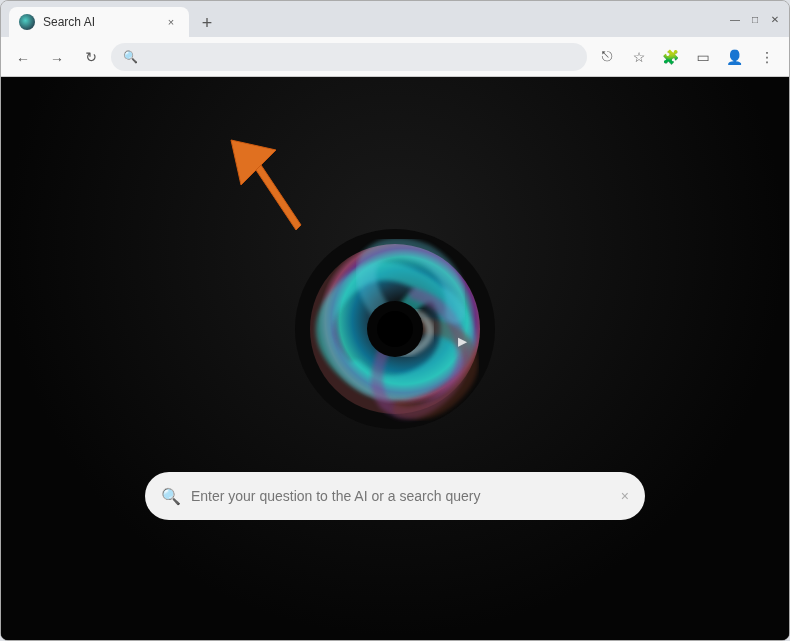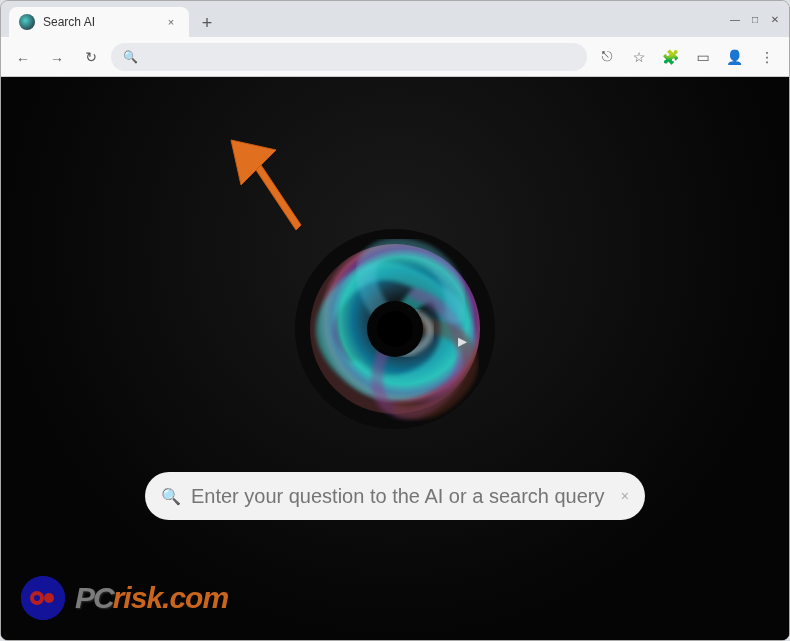--- a/index.html
+++ b/index.html
@@ -235,21 +235,21 @@
     .search-icon-wrap {
       color: #999;
       font-size: 16px;
     }
 
     .search-input-field {
       flex: 1;
       background: transparent;
       border: none;
       outline: none;
-      font-size: 20px;
+      font-size: 14px;
       color: #be185d;
     }
 
     .search-clear {
       color: #aaa;
       font-size: 14px;
       cursor: pointer;
     }
 
     
@@ -382,33 +382,17 @@
     </div>
 
     <div class="search-bar-container">
       <div class="search-bar">
         <span class="search-icon-wrap">🔍</span>
         <input class="search-input-field" type="text" placeholder="Enter your question to the AI or a search query" style="">
         <span class="search-clear">×</span>
       </div>
     </div>
 
-    <div class="watermark">
-
-      <div class="watermark-logo">
-        <svg width="44" height="44" viewBox="0 0 44 44">
-          <circle cx="22" cy="22" r="22" fill="#1515aa"></circle>
-          <circle cx="16" cy="22" r="7" fill="#cc2222"></circle>
-          <circle cx="28" cy="22" r="5" fill="#cc2222"></circle>
-          <circle cx="16" cy="22" r="3" fill="#1515aa"></circle>
-        </svg>
-      </div>
-
-      <div style="display:flex; align-items:baseline; gap:0;">
-        <span style="font-size:30px; font-weight:900; font-style:italic; color:#888; letter-spacing:-2px; text-shadow: 1px 1px 2px #333;">PC</span>
-        <span style="font-size:30px; font-weight:900; font-style:italic; color:#e07020; letter-spacing:-1px;">risk.com</span>
-      </div>
-    </div>
 
     <div style="position:absolute; top:45%; left:58%; font-size:18px; color:white; pointer-events:none; opacity:0.8;">▸</div>
 
   </div>
 </div>
 
 </body></html>

